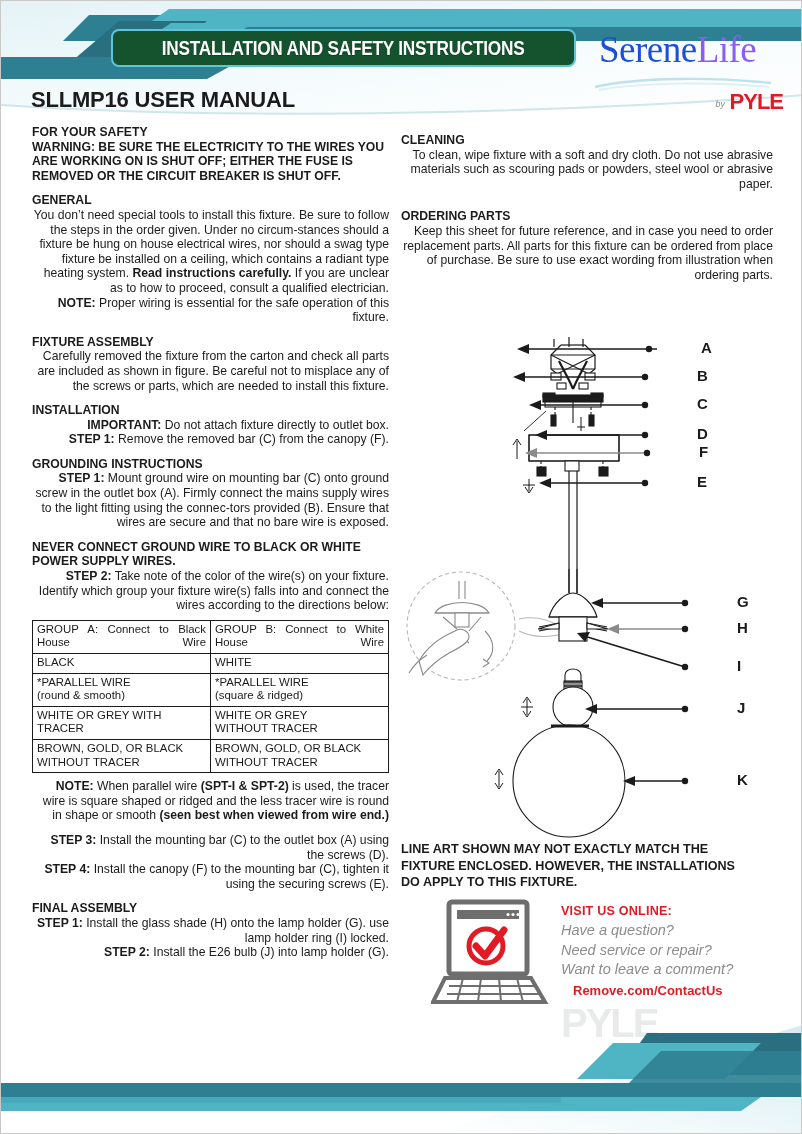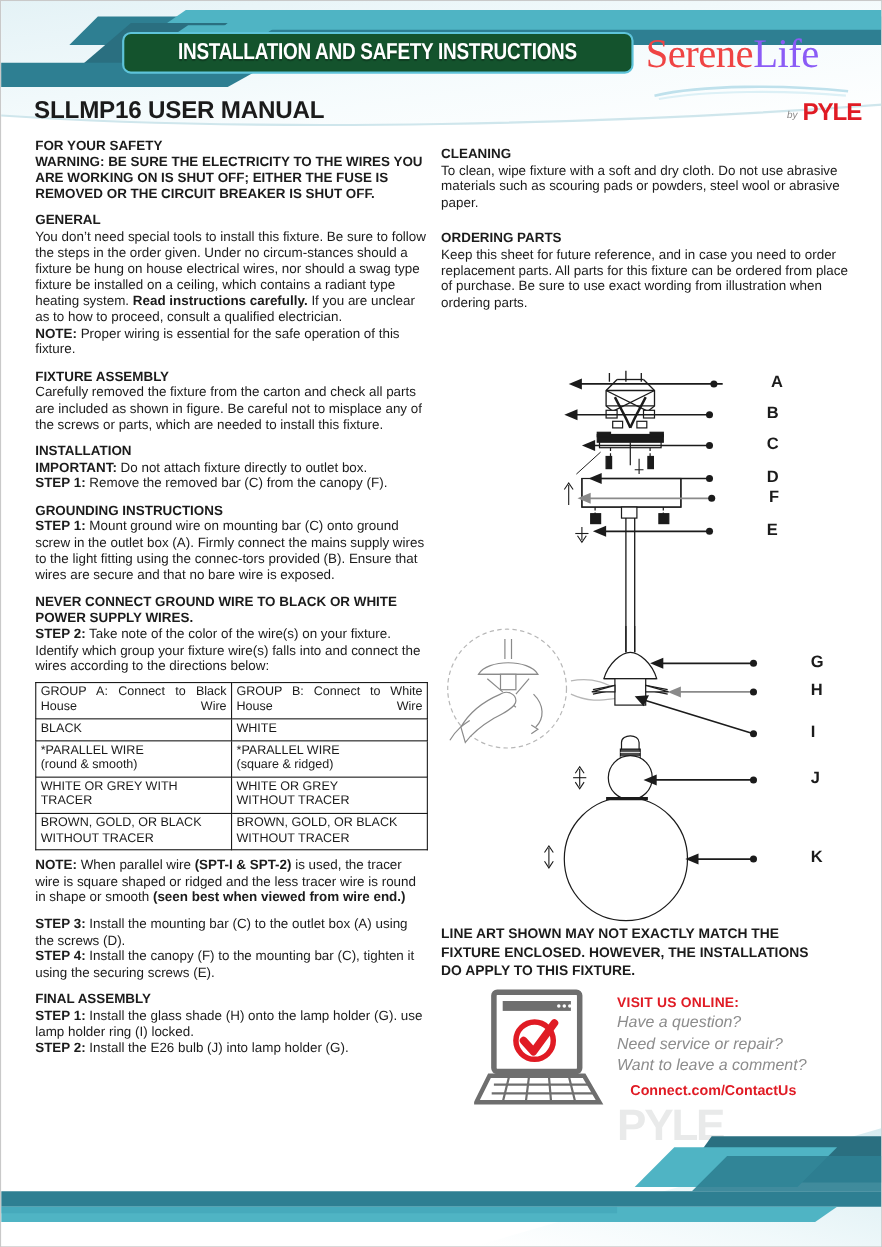--- a/index.html
+++ b/index.html
@@ -47,42 +47,42 @@
 
   
   .brand { position:absolute; right: 14px; top: 30px; width: 200px; height: 78px; }
   .brand .serene {
     font-family: "Liberation Serif", serif;
     font-size: 37px;
     line-height: 1;
     letter-spacing: -0.5px;
     white-space: nowrap;
   }
-  .brand .s1 { color:#ef4444; }
+  .brand .s1 { color:#1d4ed8;margin-left:12px; }
   .brand .s2 { color:#8b5cf6;text-align:right; }
   .brand .swoosh { position:absolute; left:6px; top:46px; width:180px; height:14px; }
   .brand .bypyle { position:absolute; right:4px; top:58px; white-space:nowrap; }
   .brand .by { font-size:9px; color:#8a8a8a; font-style:italic; vertical-align: 2px;}
   .brand .pyle { font-size:22px; font-weight:bold; color:#e01b24; letter-spacing:-1px; }
 
   
   .doc-title {
     position:absolute; left: 30px; top: 86px;
     font-size: 22px; font-weight: bold; letter-spacing: -0.2px;
   }
 
   
   .col-left  { position:absolute; left: 31px;  top: 124px; width: 357px; }
   .col-right { position:absolute; left: 400px; top: 132px; width: 372px; }
 
   p.t, div.t {
     margin: 0;
     font-size: 12.2px;
     line-height: 14.6px;
-    text-align: left;
+    text-align: right;
   }
   .h { font-weight: bold; font-size: 12.2px; line-height:14.6px; margin:0; }
   .sp { height: 10px; }
   .sp-sm { height: 6px; }
   b { font-weight: bold; }
 
   
   table.wire {
     border-collapse: collapse;
     width: 357px;
@@ -451,21 +451,21 @@
       <path d="M18,88 L106,88" stroke="#6e6e6e" stroke-width="2"></path>
       <path d="M16,96 L110,96" stroke="#6e6e6e" stroke-width="2"></path>
       <path d="M32,80 L26,104 M50,80 L47,104 M68,80 L70,104 M86,80 L92,104" stroke="#6e6e6e" stroke-width="2"></path>
     </svg>
 
     <div class="ctext">
       <div class="visit">VISIT US ONLINE:</div>
       <div class="q">Have a question?</div>
       <div class="q">Need service or repair?</div>
       <div class="q">Want to leave a comment?</div>
-      <div class="url">Connect.com/ContactUs</div>
+      <div class="url">Remove.com/ContactUs</div>
     </div>
   </div>
 
   <div class="ghost-pyle">PYLE</div>
 
   <div class="ftr-deco">
     <svg width="802" height="120" viewBox="0 0 802 120" xmlns="http://www.w3.org/2000/svg">
       <defs>
         <linearGradient id="fwash" x1="1" y1="0" x2="0" y2="1">
           <stop offset="0%" stop-color="#cfe8ee"></stop>

